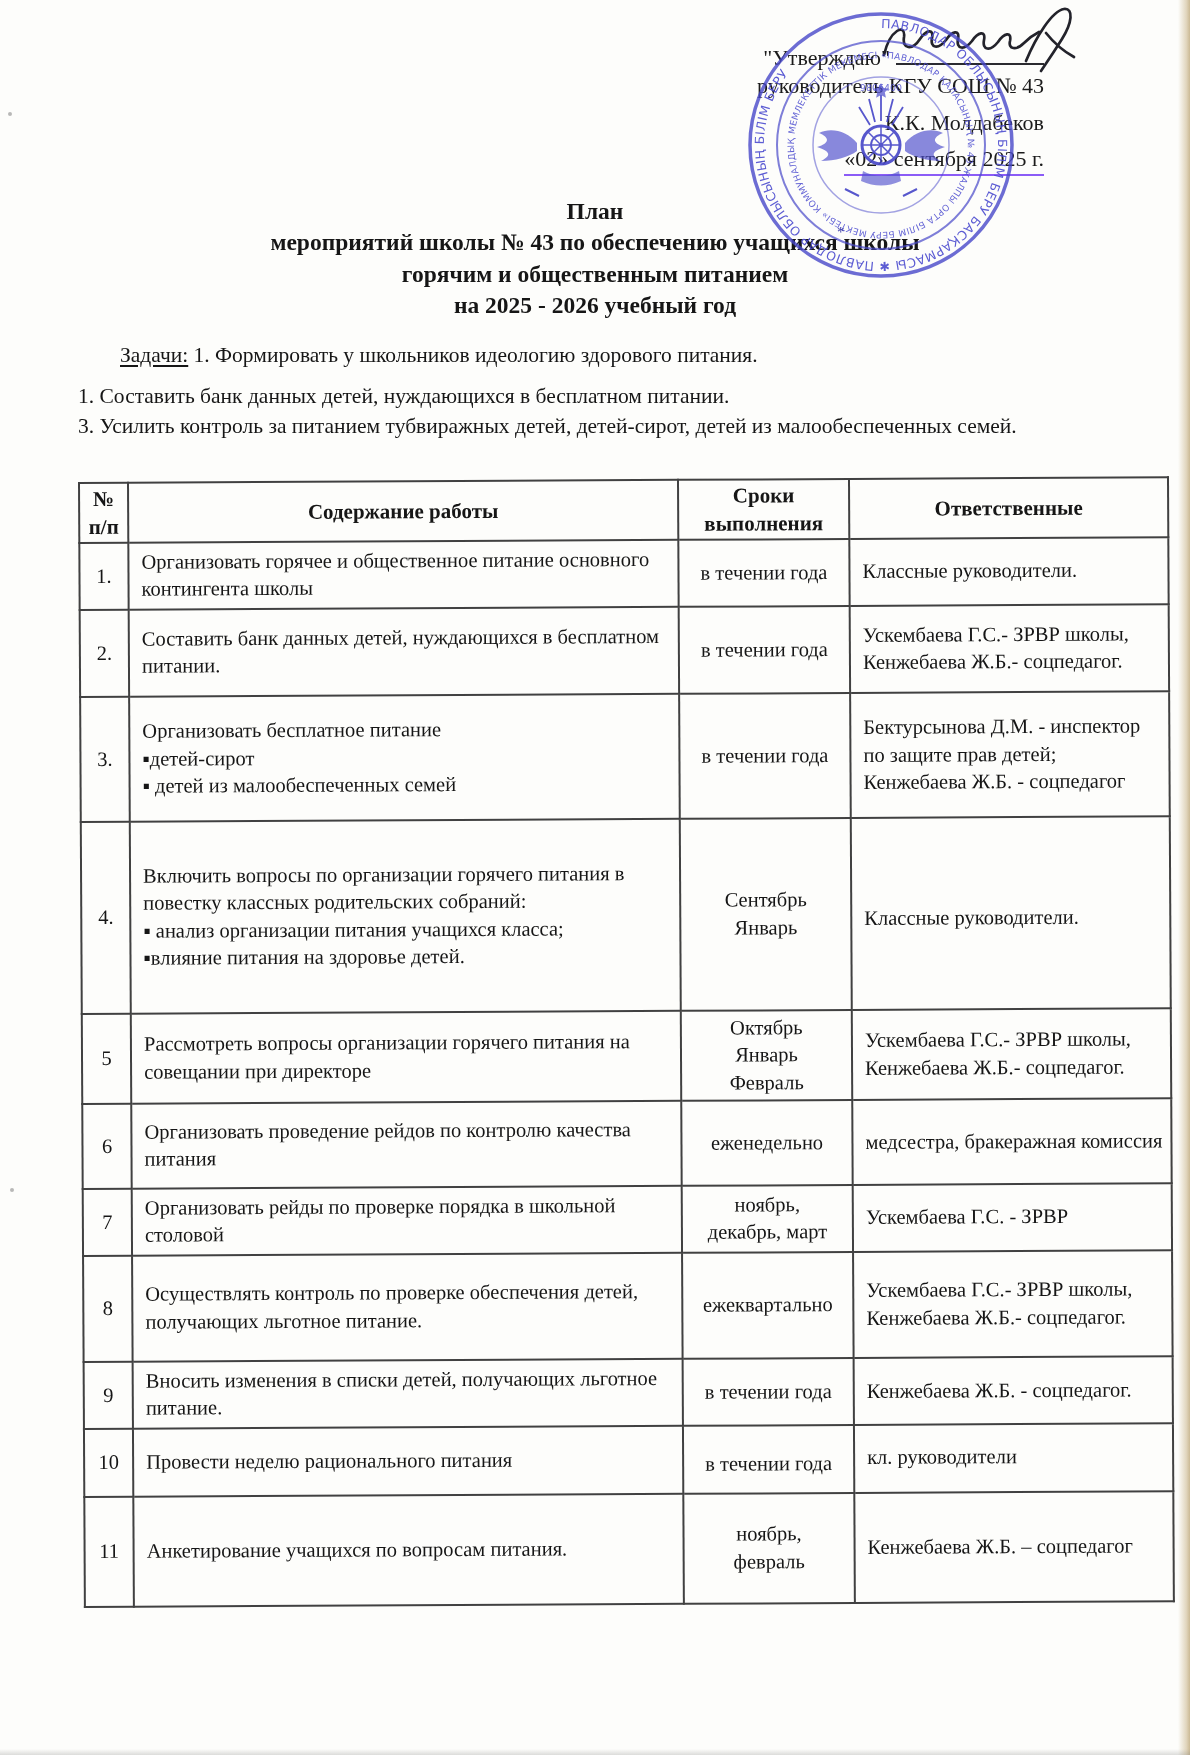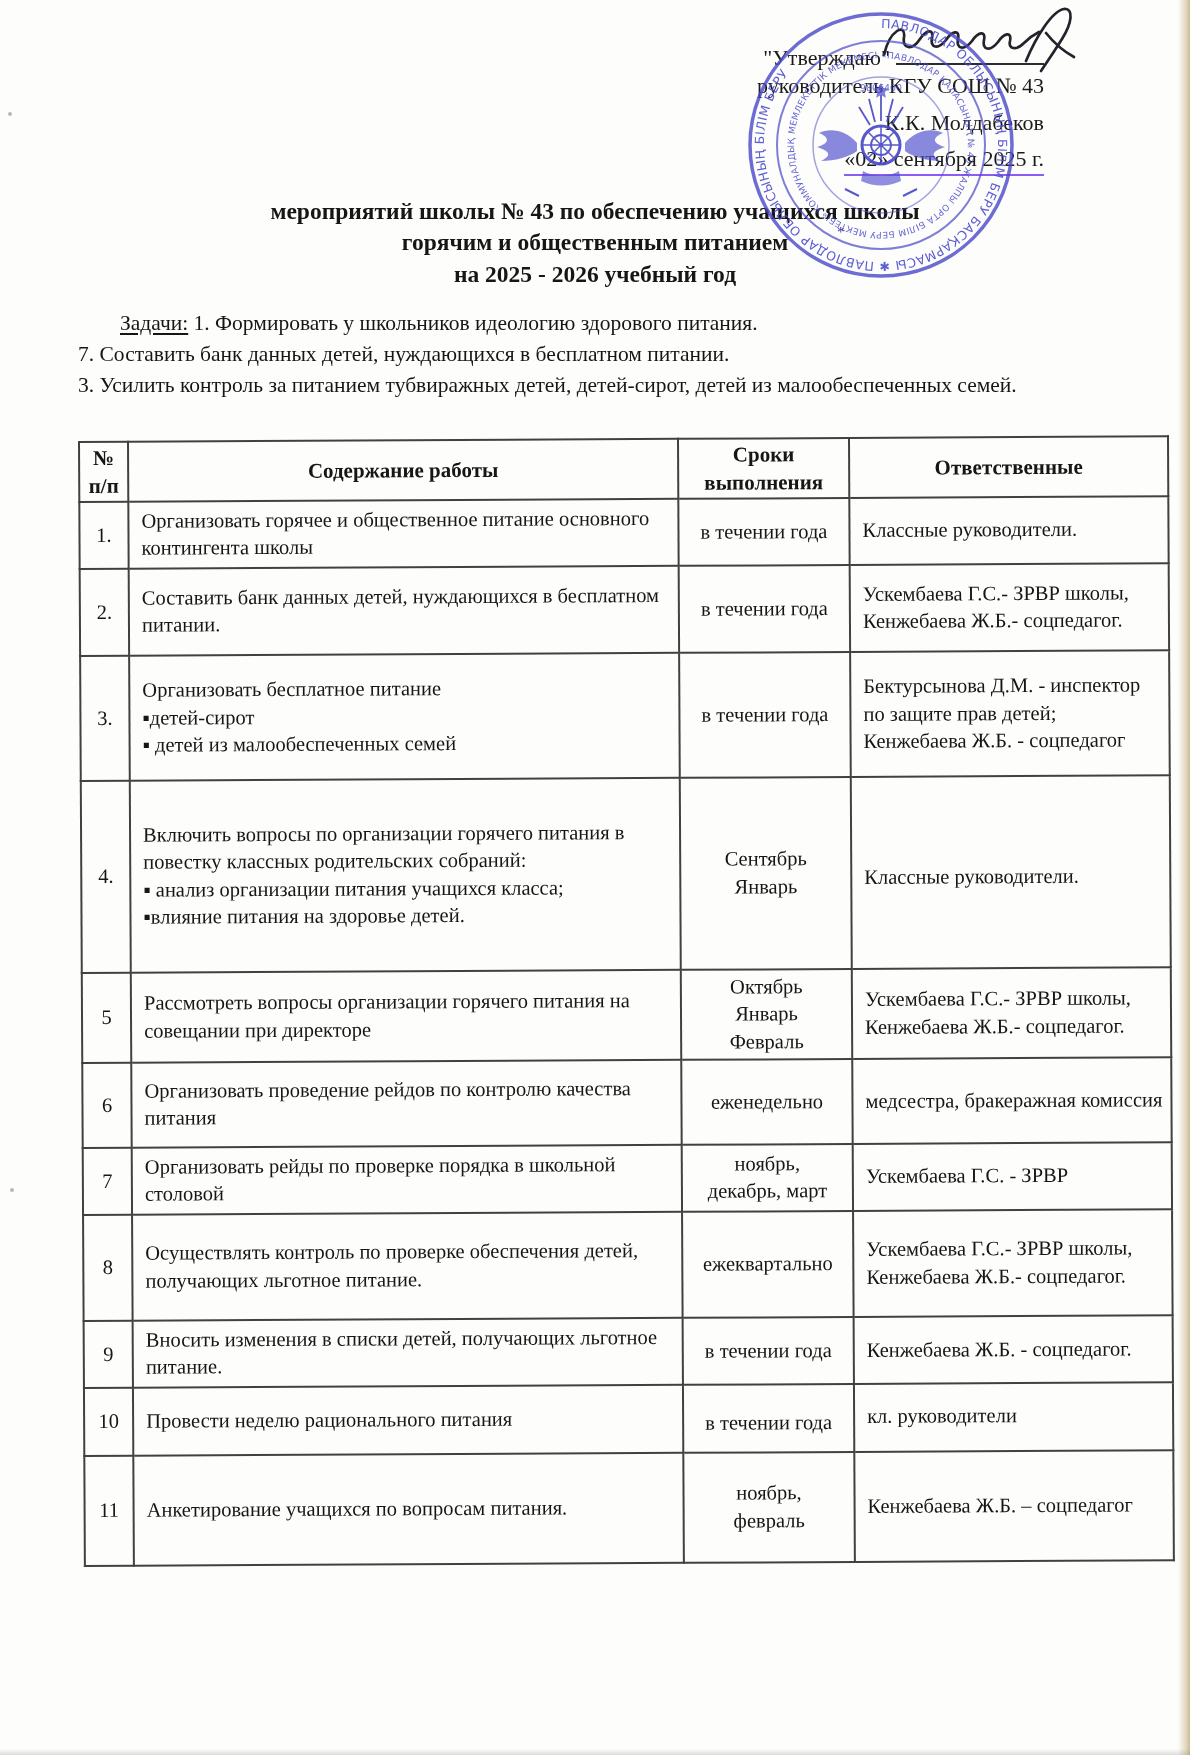--- a/index.html
+++ b/index.html
@@ -50,21 +50,21 @@
   
   .title {
     padding-top:196px; text-align:center;
     font-weight:bold; font-size:23.5px; line-height:1.34;
     margin:0 60px; position:relative; z-index:1;
   }
 
   
   .goal { margin:30px 122px 0 120px; font-size:21.5px; line-height:1.43; }
   .goal-label { text-decoration:underline; text-underline-offset:3px; }
-  .tasks-first { margin:18px 80px 0 120px; font-size:21.5px; line-height:1.43; }
+  .tasks-first { margin:18px 80px 10px 120px; font-size:21.5px; line-height:1.43; }
   .tasks-label { text-decoration:underline; text-underline-offset:3px; }
   .tasks-rest { margin:0 78px 0 78px; font-size:21.5px; line-height:1.43; }
 
   
   table.plan {
     margin:40px 0 0 78px; width:1089px;
     border-collapse:collapse; table-layout:fixed;
     transform:rotate(-0.3deg); transform-origin:top left;
     font-size:20.5px; line-height:1.34;
   }
@@ -142,28 +142,29 @@
             <path d="M170,30 C178,40 187,48 198,54"></path>
           </g>
         </svg></span>
     </div>
     <div class="appr-head">руководитель КГУ СОШ № 43</div>
     <div class="appr-name">К.К. Молдабеков</div>
     <div class="appr-date"><span class="u-date">«02» сентября 2025 г.</span></div>
   </div>
 
   <div class="title">
+    <div>План</div>
     <div>мероприятий школы № 43 по обеспечению учащихся школы</div>
     <div>горячим и общественным питанием</div>
     <div>на 2025 - 2026 учебный год</div>
   </div>
 
 
   <p class="tasks-first"><span class="tasks-label">Задачи:</span><span> 1. Формировать у школьников идеологию здорового питания.</span></p>
-  <p class="tasks-rest">7. Составить банк данных детей, нуждающихся в бесплатном питании.</p>
+  <p class="tasks-rest">1. Составить банк данных детей, нуждающихся в бесплатном питании.</p>
   <p class="tasks-rest">3. Усилить контроль за питанием тубвиражных детей, детей-сирот, детей из малообеспеченных семей.</p>
 
   <table class="plan">
     <colgroup>
       <col style="width:49px">
         <col style="width:550px">
         <col style="width:171px">
         <col style="width:319px">
     </colgroup>
     <tbody>

